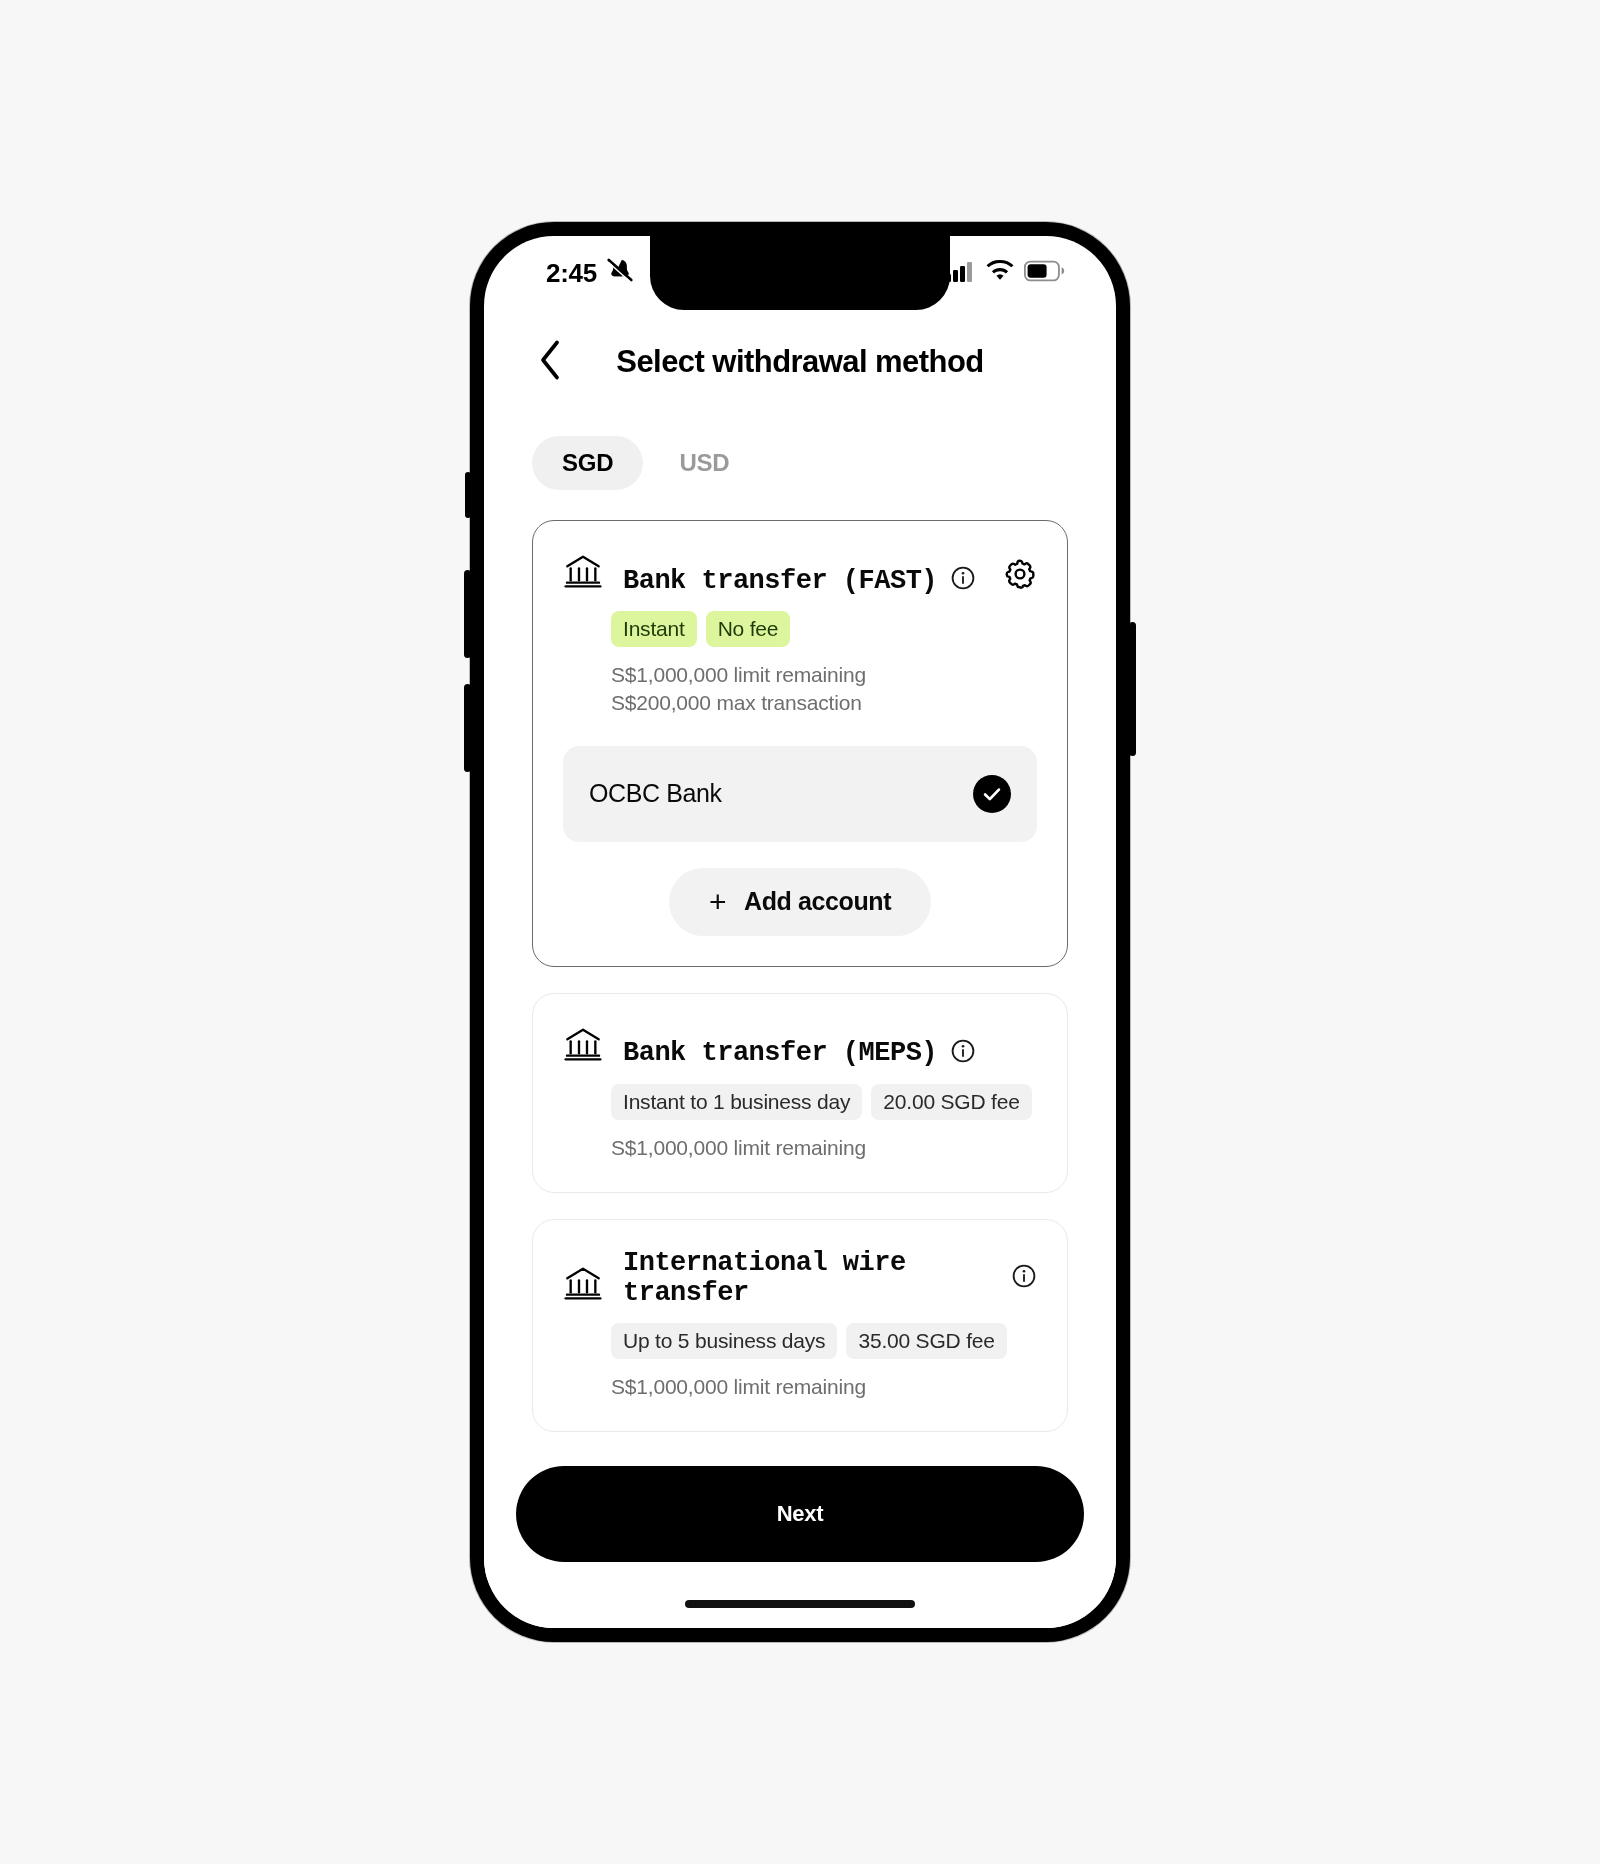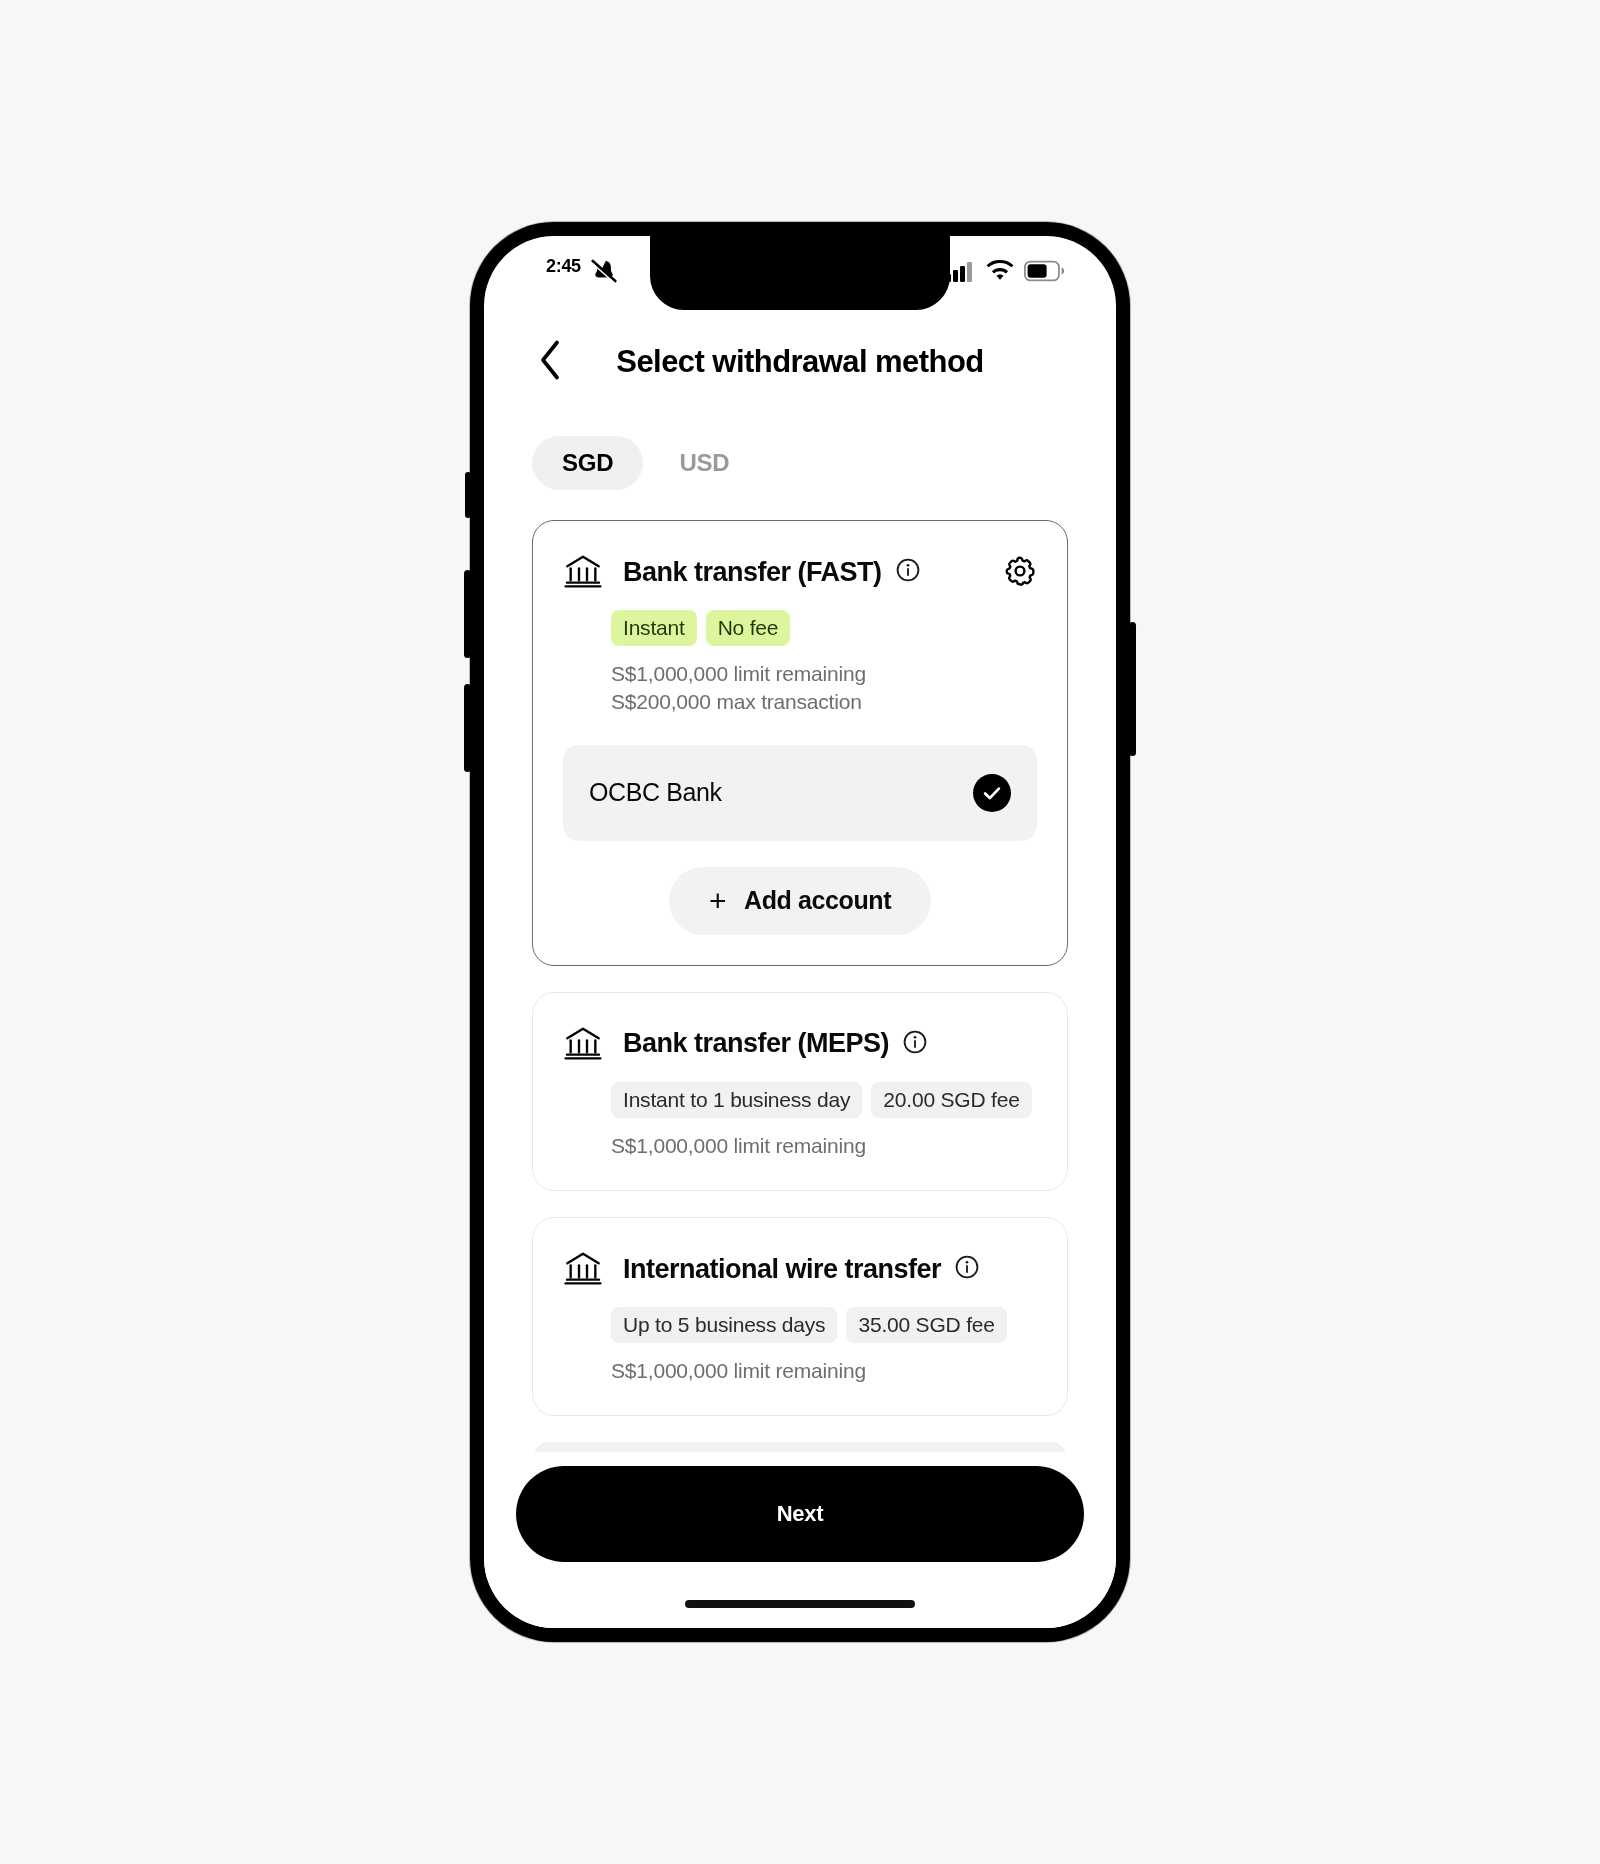--- a/index.html
+++ b/index.html
@@ -52,22 +52,22 @@
 
   
   .statusbar {
     position: absolute; top: 0; left: 0; right: 0;
     height: 74px;
     display: flex; align-items: center; justify-content: space-between;
     padding: 0 44px;
     z-index: 20;
   }
   .status-left {
-    display: flex; gap: 8px;
-    font-size: 18px; font-weight: 700; color: #000;
+    display: flex; align-items: center; gap: 8px;
+    font-size: 26px; font-weight: 700; color: #000;
     letter-spacing: -0.3px;
     padding-left: 18px;
   }
   .status-right {
     display: flex; align-items: center; gap: 9px;
     padding-right: 6px;
   }
   .bell-muted { display:block; }
 
   
@@ -124,22 +124,23 @@
     background: #fff;
     border: 1px solid #e9e9e9;
     border-radius: 22px;
     padding: 28px 30px 30px 30px;
     margin-bottom: 26px;
   }
   .card.selected {
     border: 1.6px solid #6b6b6b;
   }
   .card-head {
-    display: flex; align-items: center;
+    display: flex; align-items: flex-end;
     gap: 20px;
+    font-family: Liberation Mono, monospace;
   }
   .bank-icon { flex: 0 0 auto; margin-top: 2px; }
   .card-title-row {
     display: flex; align-items: center; gap: 13px;
     flex: 1 1 auto;
   }
   .card-title {
     font-size: 27px; font-weight: 700; color: #0a0a0a;
     letter-spacing: -0.5px;
   }

